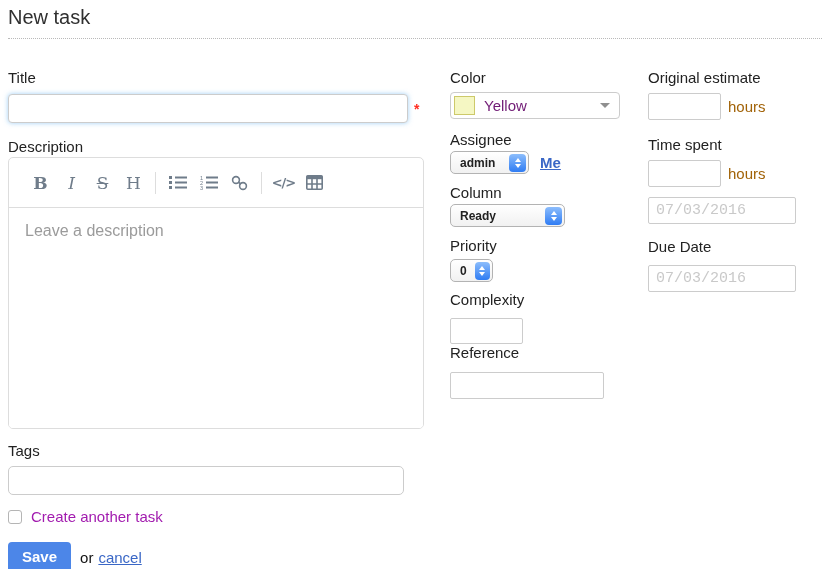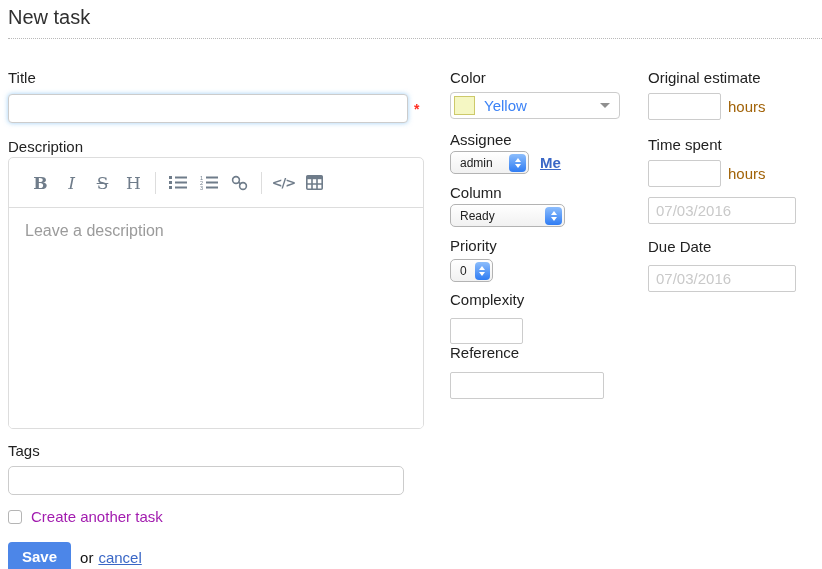--- a/index.html
+++ b/index.html
@@ -20,21 +20,21 @@
   }
   
   .form-columns { display: flex; margin-top: 30px; }
   .col-left  { width: 416px; }
   .col-mid   { width: 198px; margin-left: 26px; }
   .col-right { width: 172px; }
 
   .field-label { display: block; font-size: 15px; color: #222; line-height: 17px; }
 
   input[type="text"] {
-    font-family: Liberation Sans, sans-serif;
+    font-family: Liberation Mono, monospace;
     font-size: 15px;
     color: #333;
     border: 1px solid #ccc;
     background: #fff;
     padding: 0 7px;
     outline: none;
   }
   input::placeholder { color: #c9c9c9; opacity: 1; }
 
   
@@ -113,30 +113,30 @@
   
   .color-dropdown {
     margin-top: 6px;
     width: 170px; height: 27px;
     border: 1px solid #ccc; border-radius: 4px;
     display: flex; align-items: center;
     padding: 0 9px 0 3px;
     background: #fff; cursor: pointer;
   }
   .color-swatch { width: 21px; height: 19px; background: #f5f7c3; border: 1px solid #cdc96a; }
-  .color-name { font-size: 15px; color: #3b82f6; margin-left: 9px; flex: 1; }
+  .color-name { font-size: 15px; color: #701a75; margin-left: 9px; flex: 1; }
   .dd-arrow { width: 0; height: 0; border-left: 5px solid transparent; border-right: 5px solid transparent; border-top: 5px solid #8f8f8f; }
 
   .mac-select {
     display: inline-flex; align-items: center;
     height: 23px;
     border: 1px solid #b3b3b3; border-radius: 5px;
     background: linear-gradient(#ffffff, #f1f1f1);
     padding: 0 2px 0 9px;
-    font-size: 12px; font-weight: normal; color: #222;
+    font-size: 12px; font-weight: bold; color: #222;
     cursor: pointer;
   }
   .mac-select .sel-text { flex: 1; }
   .stepper {
     width: 17px; height: 18px;
     border-radius: 4px;
     background: linear-gradient(#8cbdfc, #2f7cf3);
     display: flex; flex-direction: column; align-items: center; justify-content: center;
     margin-left: 8px;
   }

